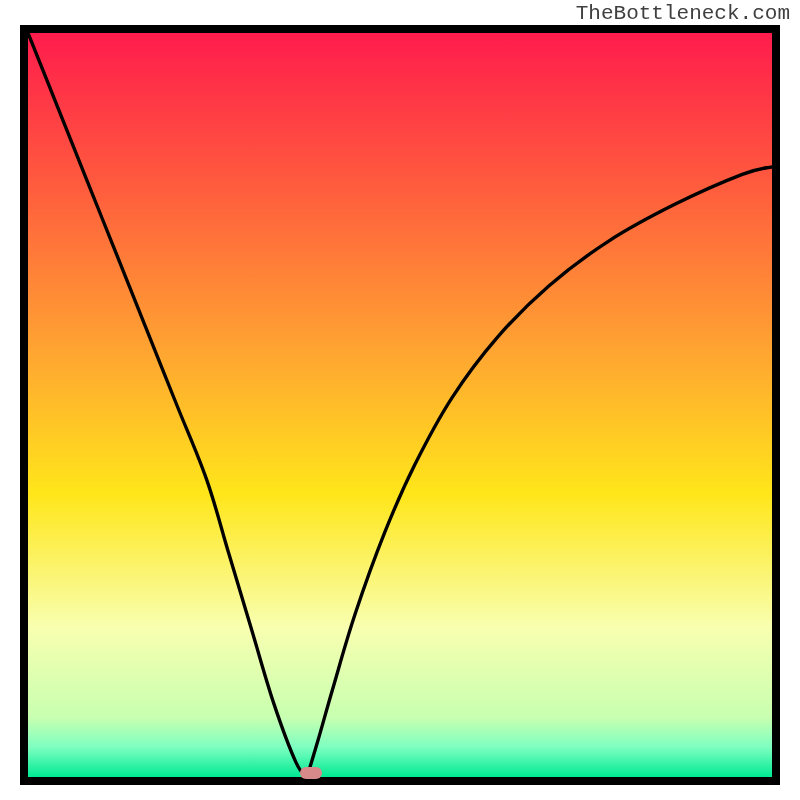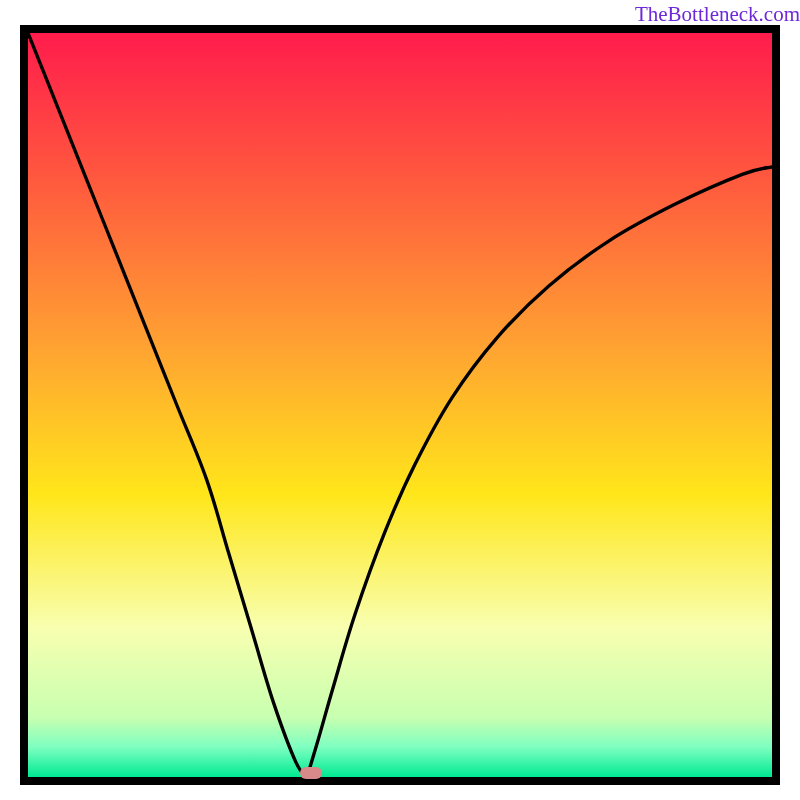--- a/index.html
+++ b/index.html
@@ -12,24 +12,24 @@
   }
   .container {
     position: relative;
     width: 800px;
     height: 800px;
     background: #fff;
   }
   .watermark {
     position: absolute;
     top: 2px;
-    right: 0;
-    color: #6d28d9;
+    right: 10px;
+    color: #404040;
     font-size: 21px;
-    font-family: Liberation Serif, serif;
+    font-family: Liberation Mono, monospace;
     z-index: 20;
   }
   .plot-frame {
     position: absolute;
     left: 20px;
     top: 25px;
     width: 760px;
     height: 760px;
     border: 8px solid #000;
     box-sizing: border-box;

